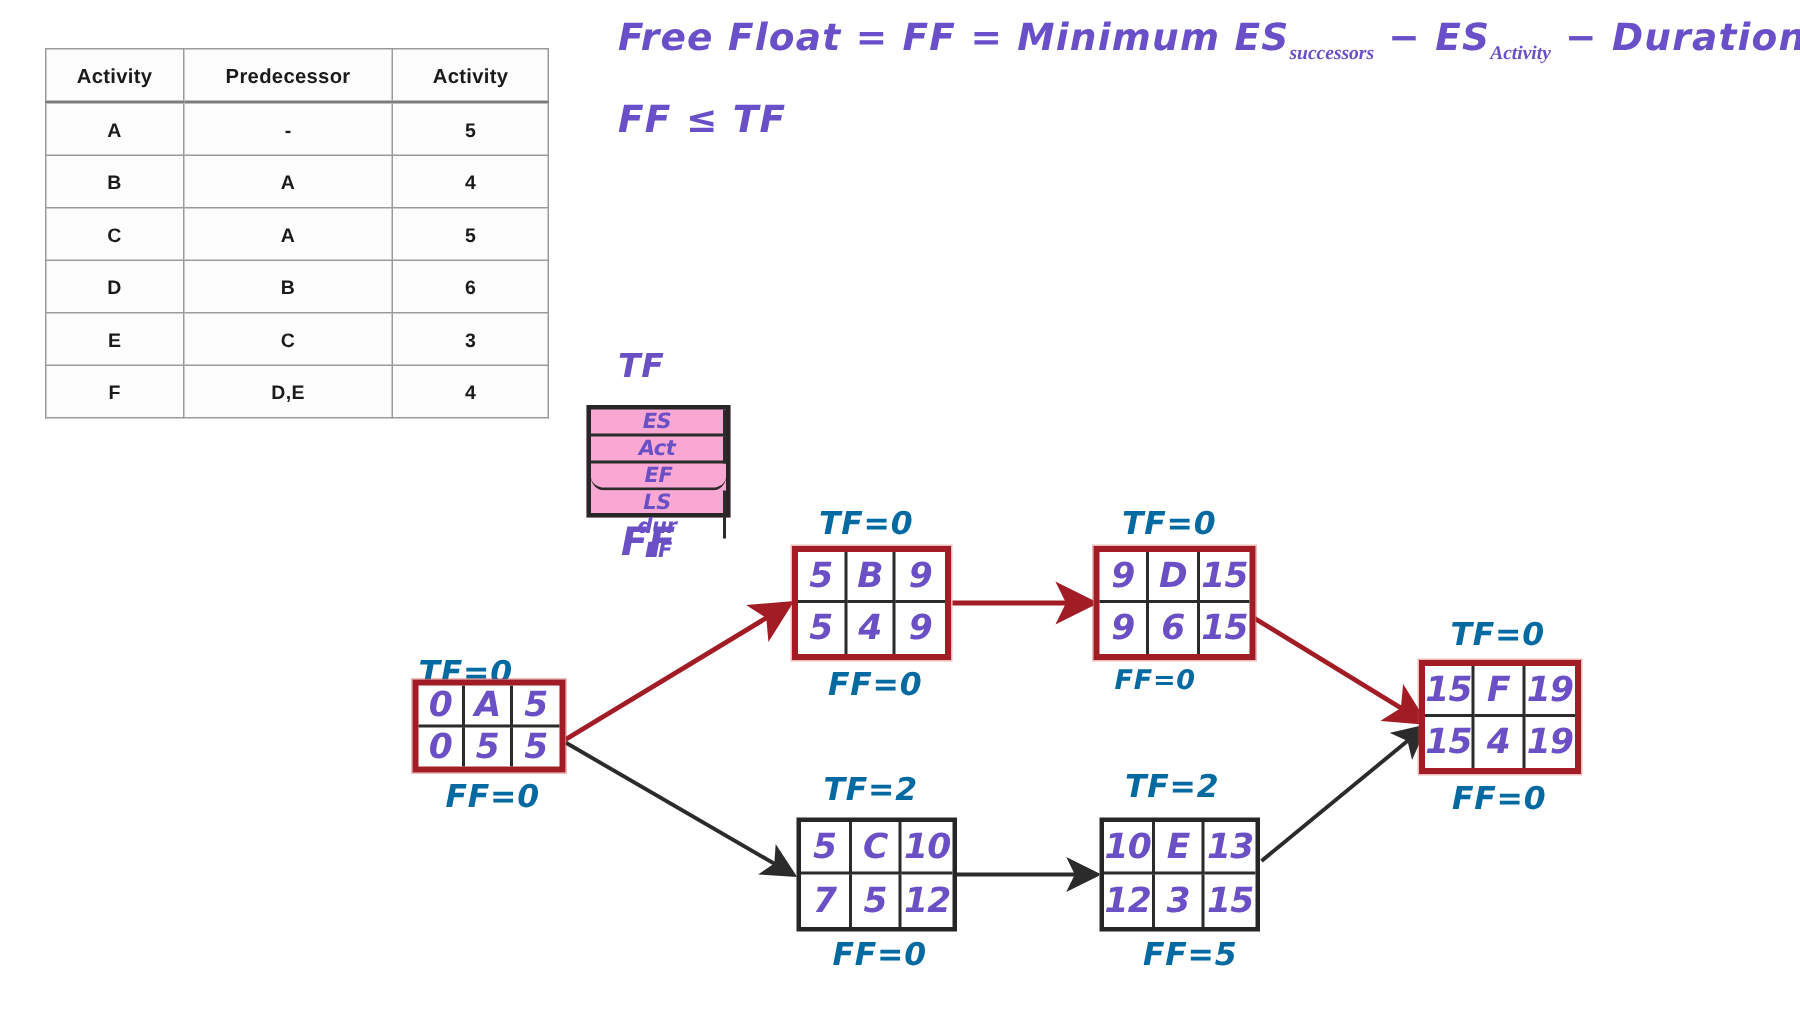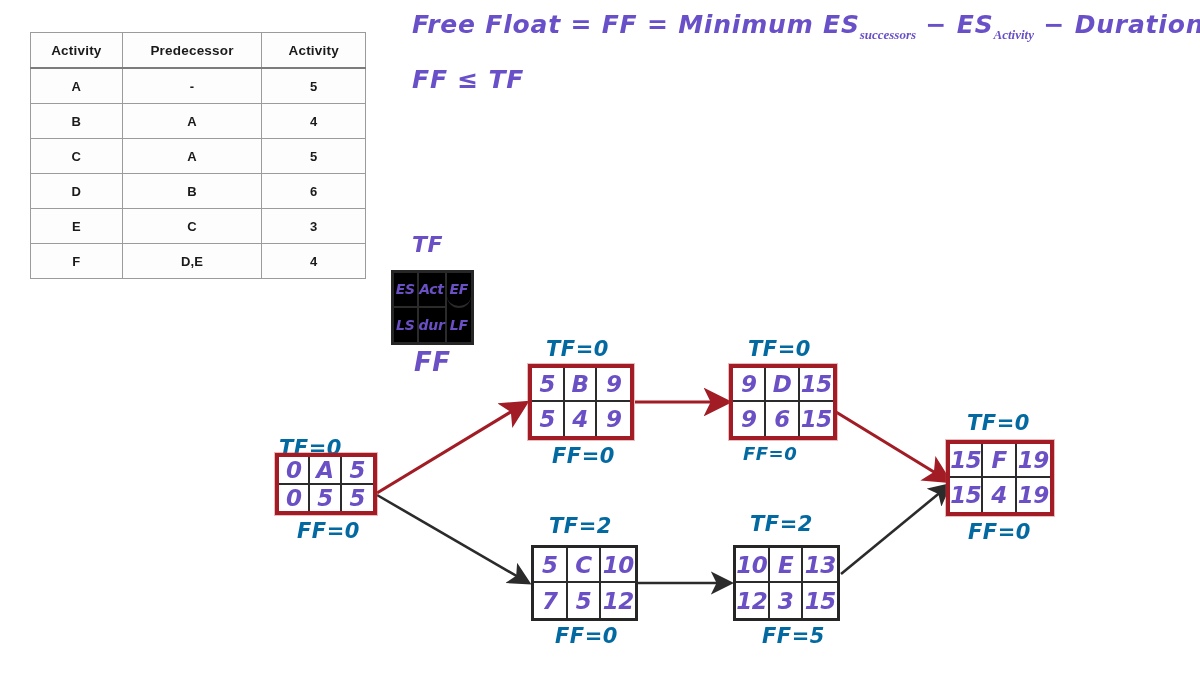--- a/index.html
+++ b/index.html
@@ -113,28 +113,28 @@
     font-style: italic;
     white-space: nowrap;
     letter-spacing: 0.5px;
   }
 
   
   #legend-box {
     position: absolute;
     left: 391px;
     top: 270px;
-    width: 83px;
+    width: 96px;
     height: 75px;
     box-sizing: border-box;
     border: 3px solid #262626;
     display: grid;
-    grid-template-columns: 1fr 1fr 1fr;
+    grid-template-columns: 1fr;
     grid-template-rows: 1fr 1fr;
-    background: #000000;
+    background: #f9a8d4;
   }
   #legend-box .cell {
     box-sizing: border-box;
     display: flex;
     align-items: center;
     justify-content: center;
     font-family: "DejaVu Sans", sans-serif;
     font-weight: bold;
     font-size: 14px;
     color: #6b4fc4;

